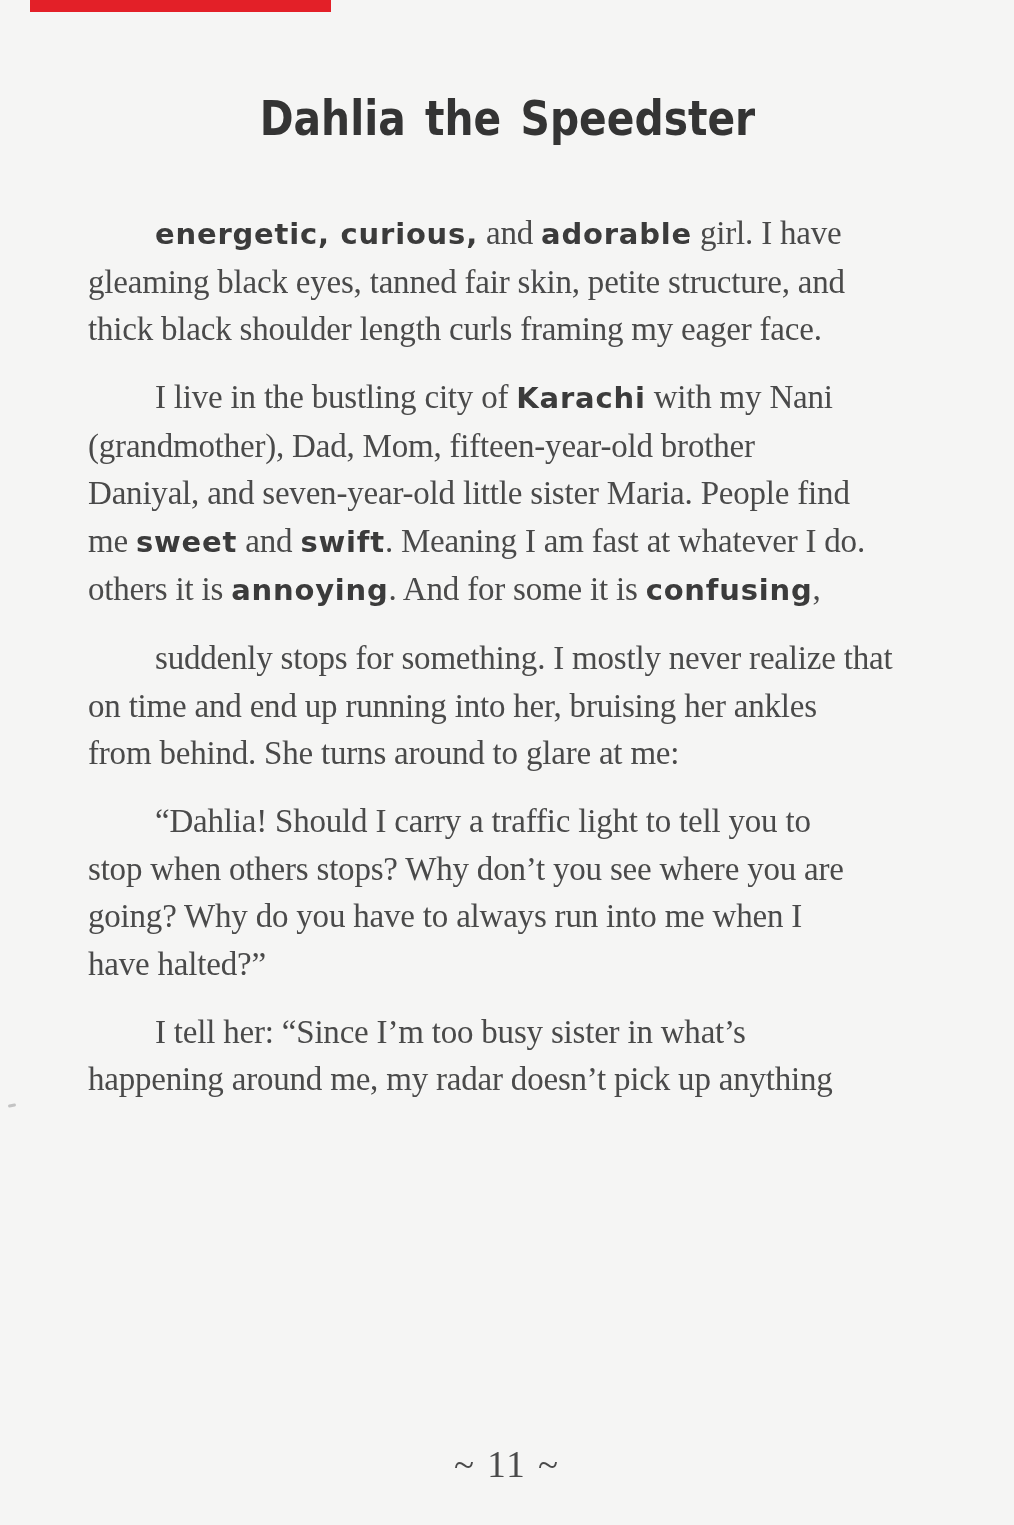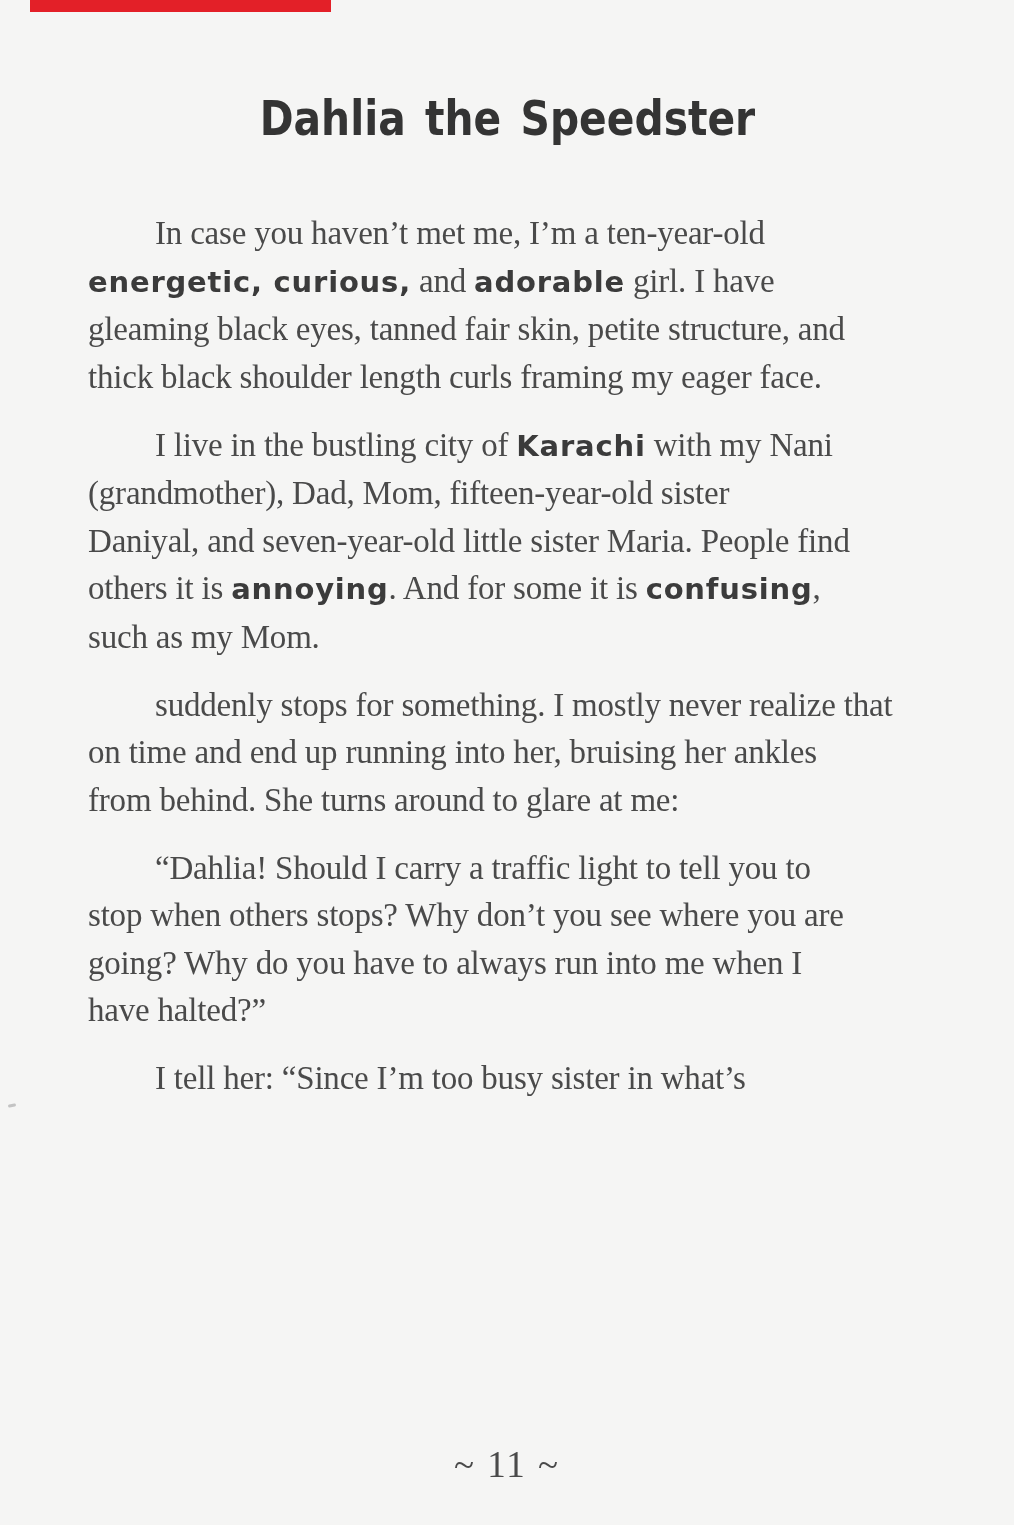--- a/index.html
+++ b/index.html
@@ -81,43 +81,43 @@
 </style>
 </head>
 <body>
 
 <div class="red-strip"></div>
 
 <h1 class="page-title"><span class="squeeze">Dahlia the Speedster</span></h1>
 
 <div class="body-text">
     <p class="para">
-      <span class="line"><span>In case you haven’t met me, I’m a ten-year-old</span></span>
       <span class="line"><span class="fancy">energetic, curious,</span><span> and </span><span class="fancy">adorable</span><span> girl. I have</span></span>
       <span class="line"><span>gleaming black eyes, tanned fair skin, petite structure, and</span></span>
       <span class="line"><span>thick black shoulder length curls framing my eager face.</span></span>
     </p>
     <p class="para">
       <span class="line"><span>I live in the bustling city of </span><span class="fancy">Karachi</span><span> with my Nani</span></span>
-      <span class="line"><span>(grandmother), Dad, Mom, fifteen-year-old sister</span></span>
+      <span class="line"><span>(grandmother), Dad, Mom, fifteen-year-old brother</span></span>
       <span class="line"><span>Daniyal, and seven-year-old little sister Maria. People find</span></span>
+      <span class="line"><span>me </span><span class="fancy">sweet</span><span> and </span><span class="fancy">swift</span><span>. Meaning I am fast at whatever I do.</span></span>
       <span class="line"><span>others it is </span><span class="fancy">annoying</span><span>. And for some it is </span><span class="fancy">confusing</span><span>,</span></span>
-      <span class="line"><span>such as my Mom.</span></span>
     </p>
     <p class="para">
       <span class="line"><span>suddenly stops for something. I mostly never realize that</span></span>
       <span class="line"><span>on time and end up running into her, bruising her ankles</span></span>
       <span class="line"><span>from behind. She turns around to glare at me:</span></span>
     </p>
     <p class="para">
       <span class="line"><span>“Dahlia! Should I carry a traffic light to tell you to</span></span>
       <span class="line"><span>stop when others stops? Why don’t you see where you are</span></span>
       <span class="line"><span>going? Why do you have to always run into me when I</span></span>
       <span class="line"><span>have halted?”</span></span>
     </p>
     <p class="para">
       <span class="line"><span>I tell her: “Since I’m too busy sister in what’s</span></span>
+      <span class="line"><span>happening around me, my radar doesn’t pick up anything</span></span>
     </p>
   </div>
 
 <div class="speck"></div>
 
 <div class="page-number">~ 11 ~</div>
 
 </body></html>

